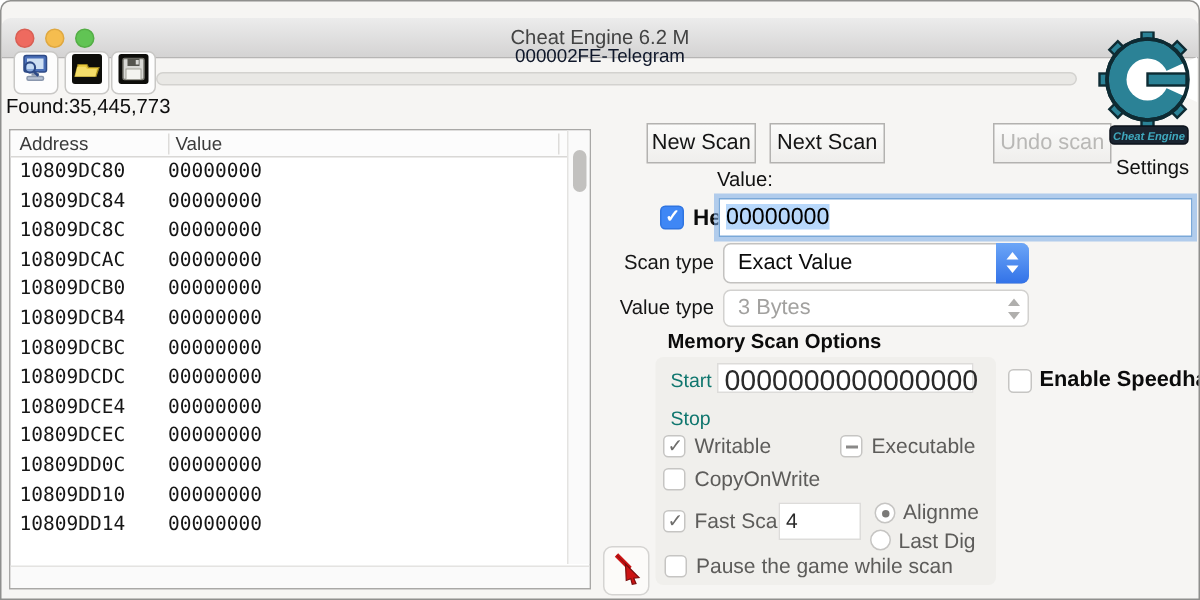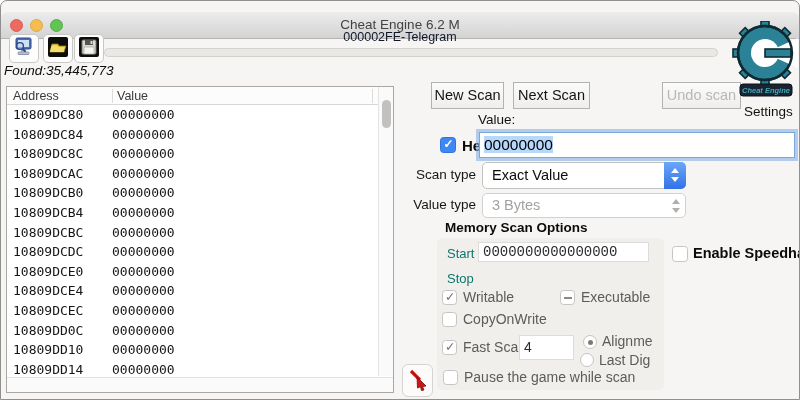--- a/index.html
+++ b/index.html
@@ -17,21 +17,21 @@
   .tl.green  { left:49px; background:#61c454; border:1px solid #54ae46; }
   .title { position:absolute; top:5px; width:100%; text-align:center; font-size:13.5px; color:#434343; }
 
   
   .procline { position:absolute; top:29px; width:100%; text-align:center; font-size:12.5px; color:#0f172a; }
   .toolbtn { position:absolute; top:33px; width:30px; height:29px; background:#fdfdfd;
              border:1px solid #c9c8c6; border-radius:5px; display:flex; align-items:center; justify-content:center; }
   .toolbtn.b1 { left:8px; } .toolbtn.b2 { left:42px; } .toolbtn.b3 { left:73px; }
   .progress { position:absolute; left:103px; top:47px; width:614px; height:9px;
               background:#e9e8e5; border:1px solid #d3d2cf; border-radius:5px; }
-  .found { position:absolute; left:3px; top:62px; font-size:13.5px; color:#0d0d0d;font-style:italic; }
+  .found { position:absolute; left:3px; top:62px; font-size:13.5px; color:#0d0d0d; }
 
   
   .table { position:absolute; left:5px; top:85px; width:388px; height:307px; background:#fff;
            border:1px solid #a9a8a6; overflow:hidden;text-decoration:underline; }
   .thead { position:absolute; left:0; top:0; width:100%; height:18px; background:#fcfcfc;
            border-bottom:1px solid #d9d8d6; font-size:12.5px; color:#3a3a3a; }
   .thead .h1 { position:absolute; left:6px; top:2px; }
   .thead .h2 { position:absolute; left:110px; top:2px; }
   .thead .sep { position:absolute; top:2px; width:1px; height:14px; background:#dddcda; }
   .tbody { position:absolute; left:0; top:18px; width:372px; height:274px; overflow:hidden;
@@ -81,22 +81,22 @@
   .chev.up   { top:6px;  border-bottom:5px solid #fff; }
   .chev.down { top:15px; border-top:5px solid #fff; }
   .chev.gup   { top:5px;  border-bottom:5px solid #b0afad; }
   .chev.gdown { top:14px; border-top:5px solid #b0afad; }
   .graycap { position:absolute; right:0; top:0; width:20px; height:24px; }
 
   
   .msotitle { position:absolute; left:444px; top:219px; font-size:13.5px; font-weight:bold; color:#0b0b0b; }
   .panel { position:absolute; left:436px; top:237px; width:227px; height:152px; background:#f0efec; border-radius:5px; }
   .dimlabel { position:absolute; font-size:13px; color:#0f766e; }
-  .field { position:absolute; background:#fff; border:1px solid #dddcda; font-family:Liberation Mono, monospace;
-           font-size:14px; color:#2a2a2a; padding:1px 0 0 4px; }
+  .field { position:absolute; background:#fff; border:1px solid #dddcda; font-family:Liberation Sans, sans-serif;
+           font-size:19px; color:#2a2a2a; padding:1px 0 0 4px; }
   .start-field { left:477px; top:241px; width:171px; height:20px; }
   .stop-field  { left:477px; top:266px; width:171px; height:20px; }
   .plabel { position:absolute; font-size:14px; color:#5d5c5a; white-space:nowrap; }
   .radio { position:absolute; width:14px; height:14px; border-radius:50%; background:#fff; border:1px solid #c6c5c3; }
   .radio.sel::after { content:""; position:absolute; left:3.5px; top:3.5px; width:5px; height:5px; border-radius:50%; background:#7b7a78; }
   .fastinput { left:518px; top:334px; width:55px; height:25px; font-family:"Liberation Sans", sans-serif; font-size:14px; padding-top:3px; }
   .speedcb { left:671px; top:245px; }
   .speedlabel { position:absolute; left:692px; top:244px; font-size:14.5px; font-weight:bold; color:#0b0b0b; white-space:nowrap; }
 
   
@@ -162,21 +162,20 @@
     </div>
     <div class="tbody">
         <div class="trow"><span class="addr">10809DC80</span><span class="val">00000000</span></div>
         <div class="trow"><span class="addr">10809DC84</span><span class="val">00000000</span></div>
         <div class="trow"><span class="addr">10809DC8C</span><span class="val">00000000</span></div>
         <div class="trow"><span class="addr">10809DCAC</span><span class="val">00000000</span></div>
         <div class="trow"><span class="addr">10809DCB0</span><span class="val">00000000</span></div>
         <div class="trow"><span class="addr">10809DCB4</span><span class="val">00000000</span></div>
         <div class="trow"><span class="addr">10809DCBC</span><span class="val">00000000</span></div>
         <div class="trow"><span class="addr">10809DCDC</span><span class="val">00000000</span></div>
-        <div class="trow"><span class="addr">10809DCE0</span><span class="val">00000000</span></div>
         <div class="trow"><span class="addr">10809DCE4</span><span class="val">00000000</span></div>
         <div class="trow"><span class="addr">10809DCEC</span><span class="val">00000000</span></div>
         <div class="trow"><span class="addr">10809DD0C</span><span class="val">00000000</span></div>
         <div class="trow"><span class="addr">10809DD10</span><span class="val">00000000</span></div>
         <div class="trow"><span class="addr">10809DD14</span><span class="val">00000000</span></div>
       </div>
     <div class="vscroll">
       <div class="vthumb"></div>
     </div>
     <div class="hscroll"></div>

